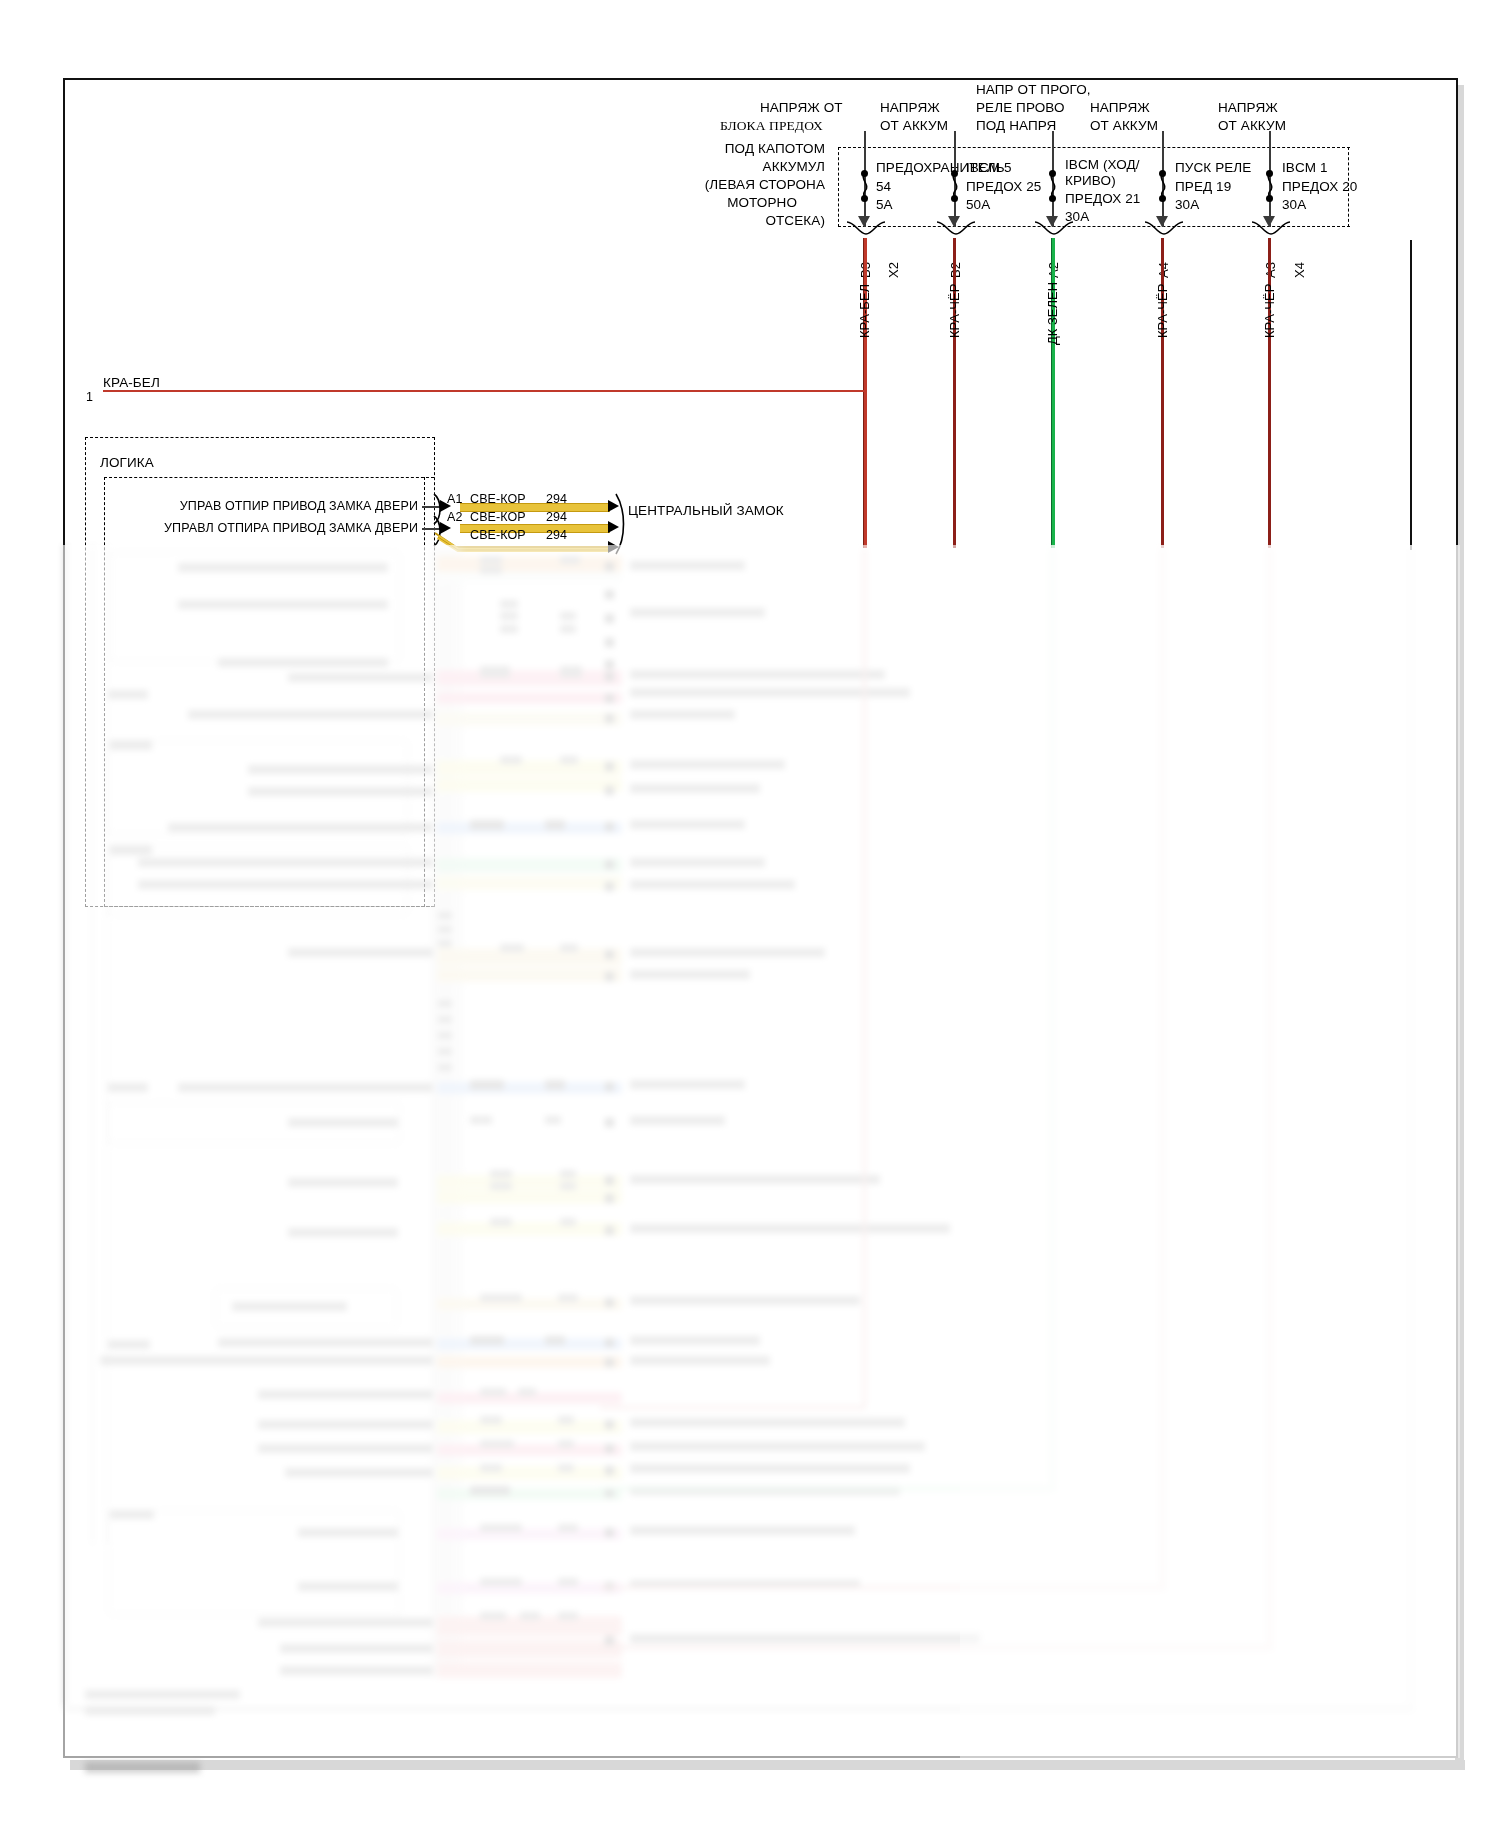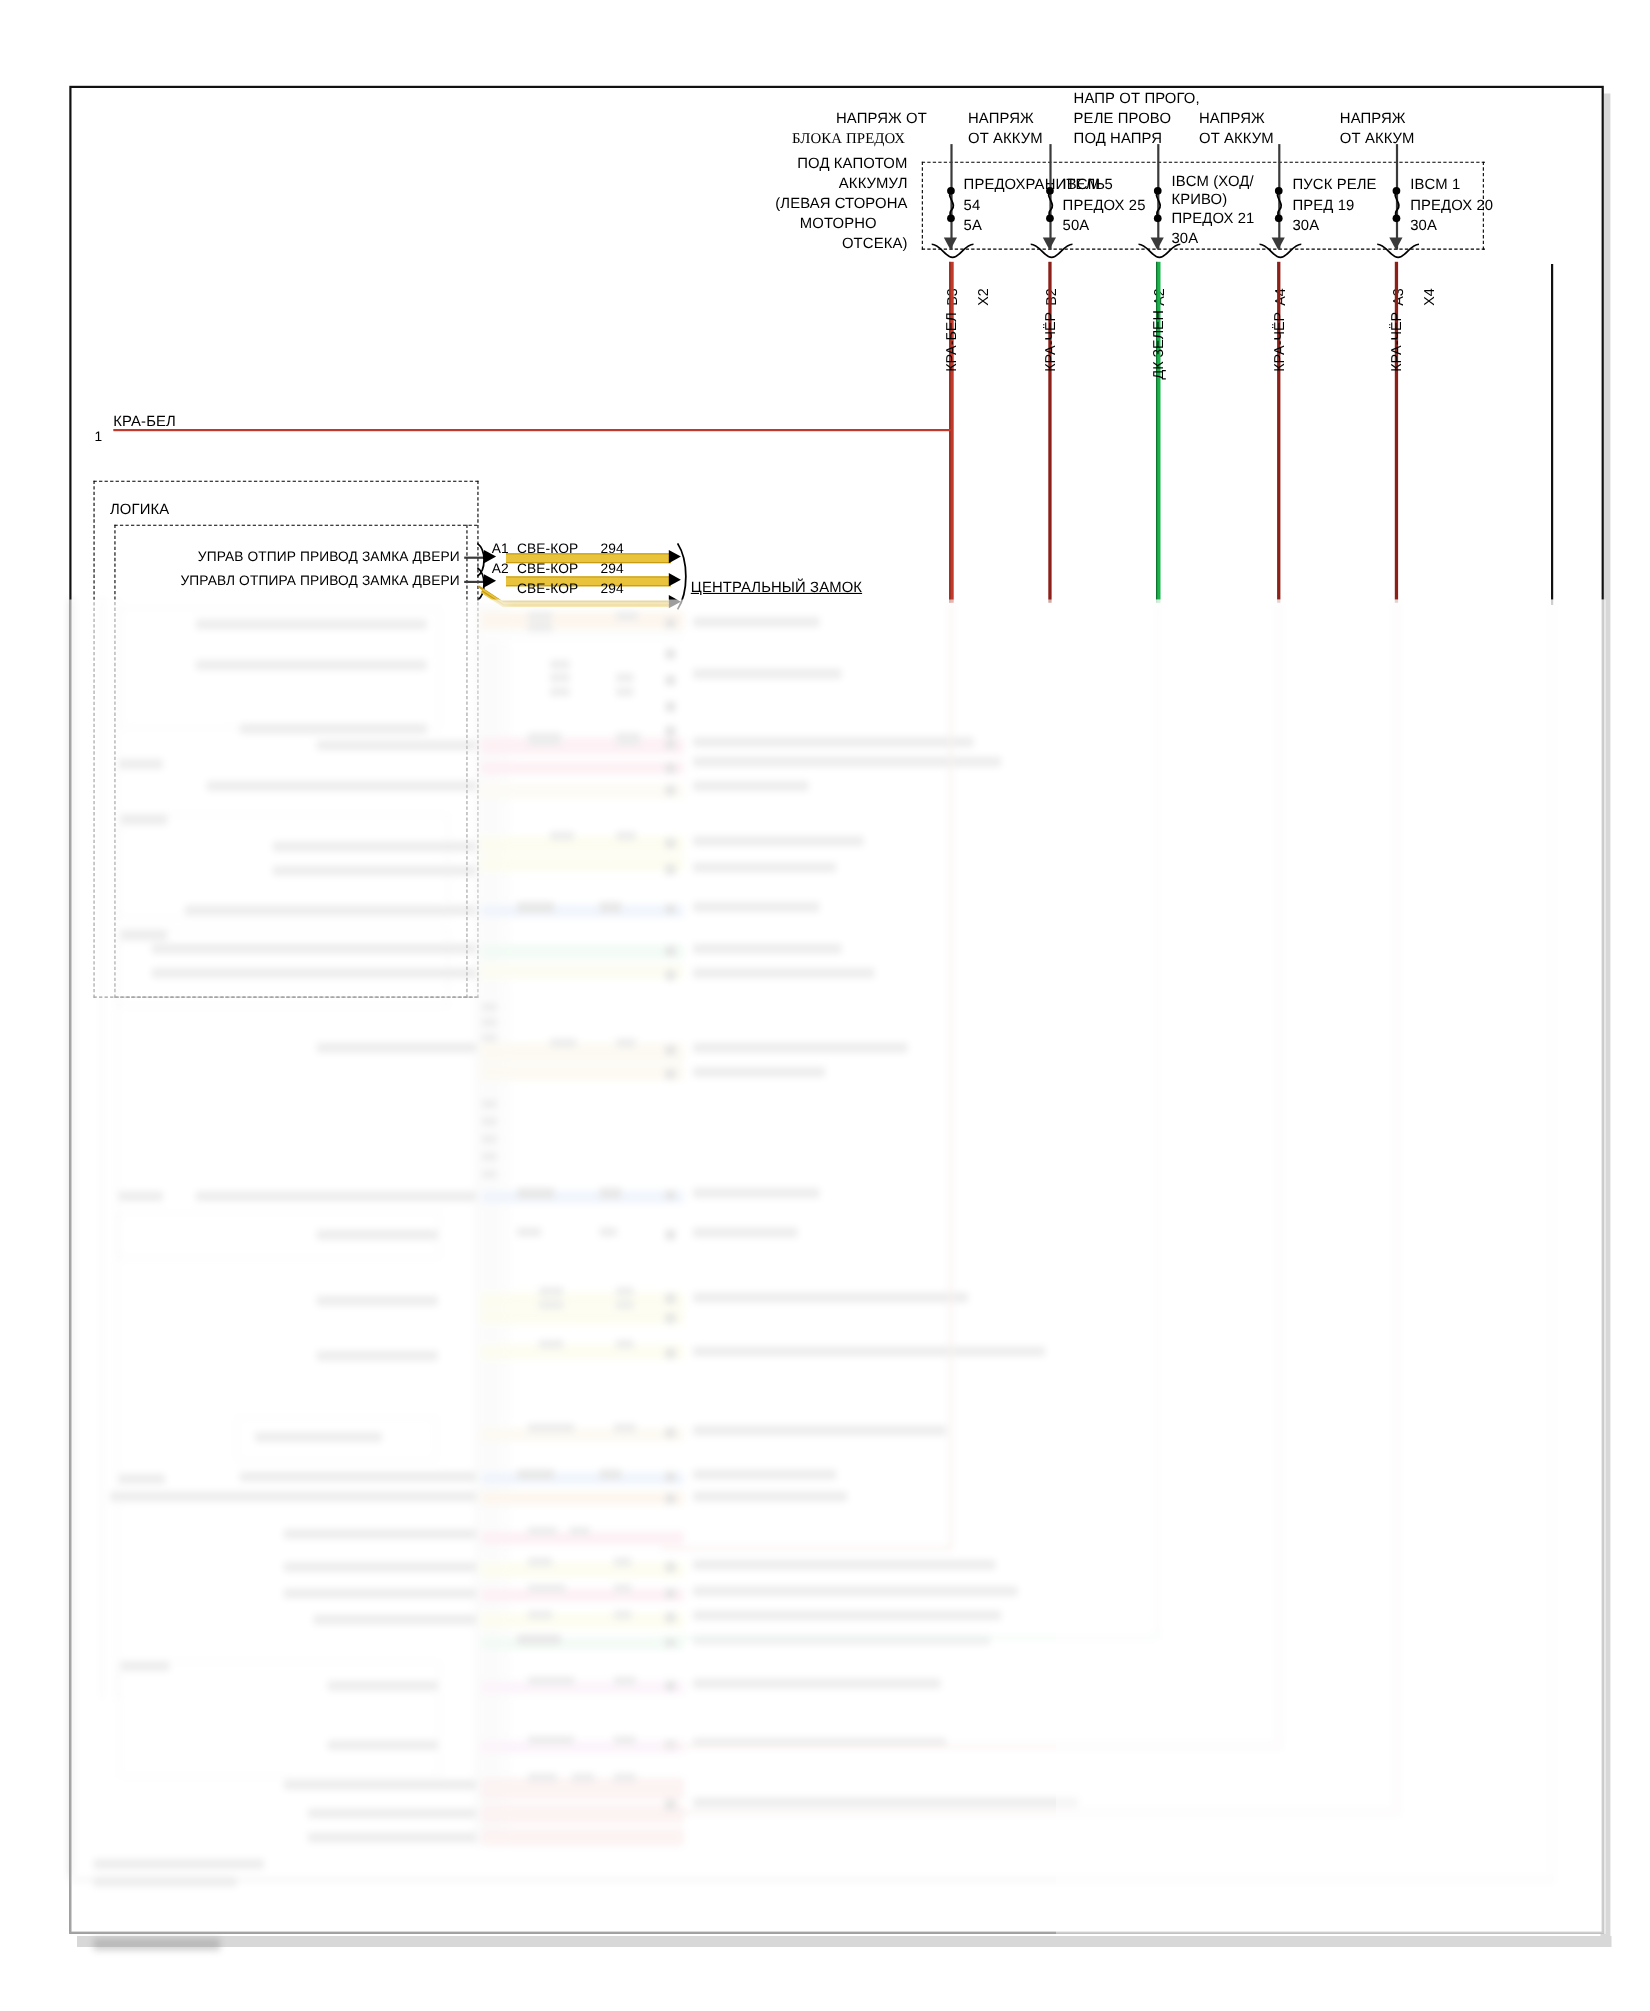--- a/index.html
+++ b/index.html
@@ -254,21 +254,21 @@
   <svg style="position:absolute;left:432px;top:530px;width:182px;height:22px;">
     <path d="M3 3 L 24 17 L 176 17" fill="none" stroke="#c59a10" stroke-width="2"></path>
     <path d="M6 7 L 26 20 L 176 20" fill="none" stroke="#e8c33b" stroke-width="4"></path>
     <path d="M6 7 L 26 20 L 176 20" fill="none" stroke="#c59a10" stroke-width="1"></path>
   </svg>
   <div class="arrow-r" style="left:608px;top:541px;"></div>
 
   <svg style="position:absolute;left:614px;top:492px;width:18px;height:64px;">
       <path d="M2 2 C 12 18, 12 46, 2 62" fill="none" stroke="#000" stroke-width="1.6"></path>
     </svg>
-  <div class="t" style="left:628px;top:526px;text-decoration:underline;">ЦЕНТРАЛЬНЫЙ ЗАМОК</div>
+  <div class="t" style="left:628px;top:503px;">ЦЕНТРАЛЬНЫЙ ЗАМОК</div>
 
   <div class="fade-wrap">
     <div class="blurred" style="position:absolute;left:0;top:0;width:1500px;height:1828px;">
 
       <div class="solid-v" style="left:64px;top:545px;height:1160px;border-left:2px solid #555;"></div>
       <div class="solid-v" style="left:92px;top:545px;height:1000px;border-left:1px solid #9a9a9a;"></div>
       <div class="solid-v" style="left:106px;top:545px;height:1000px;border-left:1px solid #bdbdbd;"></div>
 
       <div class="conn-col" style="left:432px;top:548px;width:22px;height:1130px;"></div>
       <div class="conn-col" style="left:450px;top:548px;width:10px;height:1130px;background:#f1f1f1;"></div>

